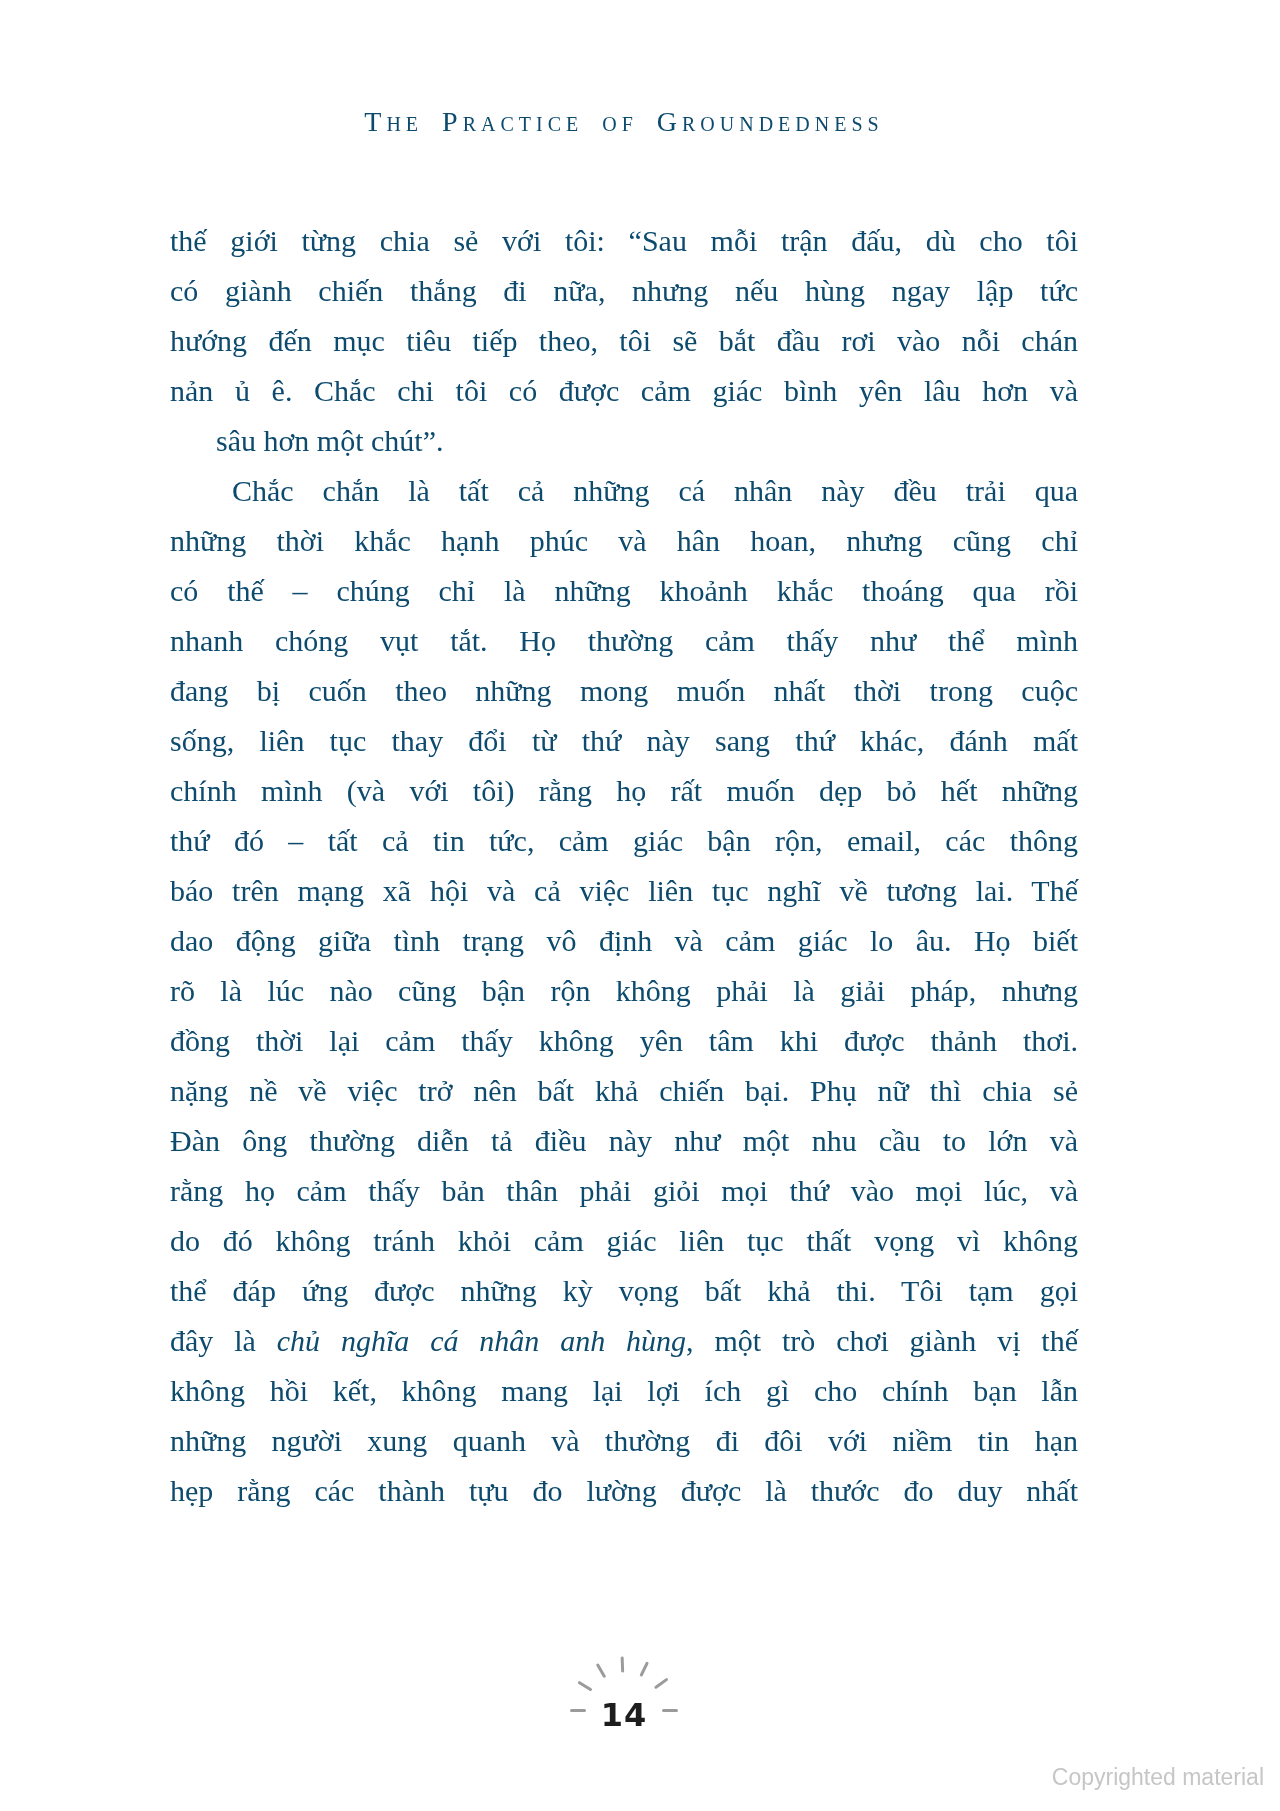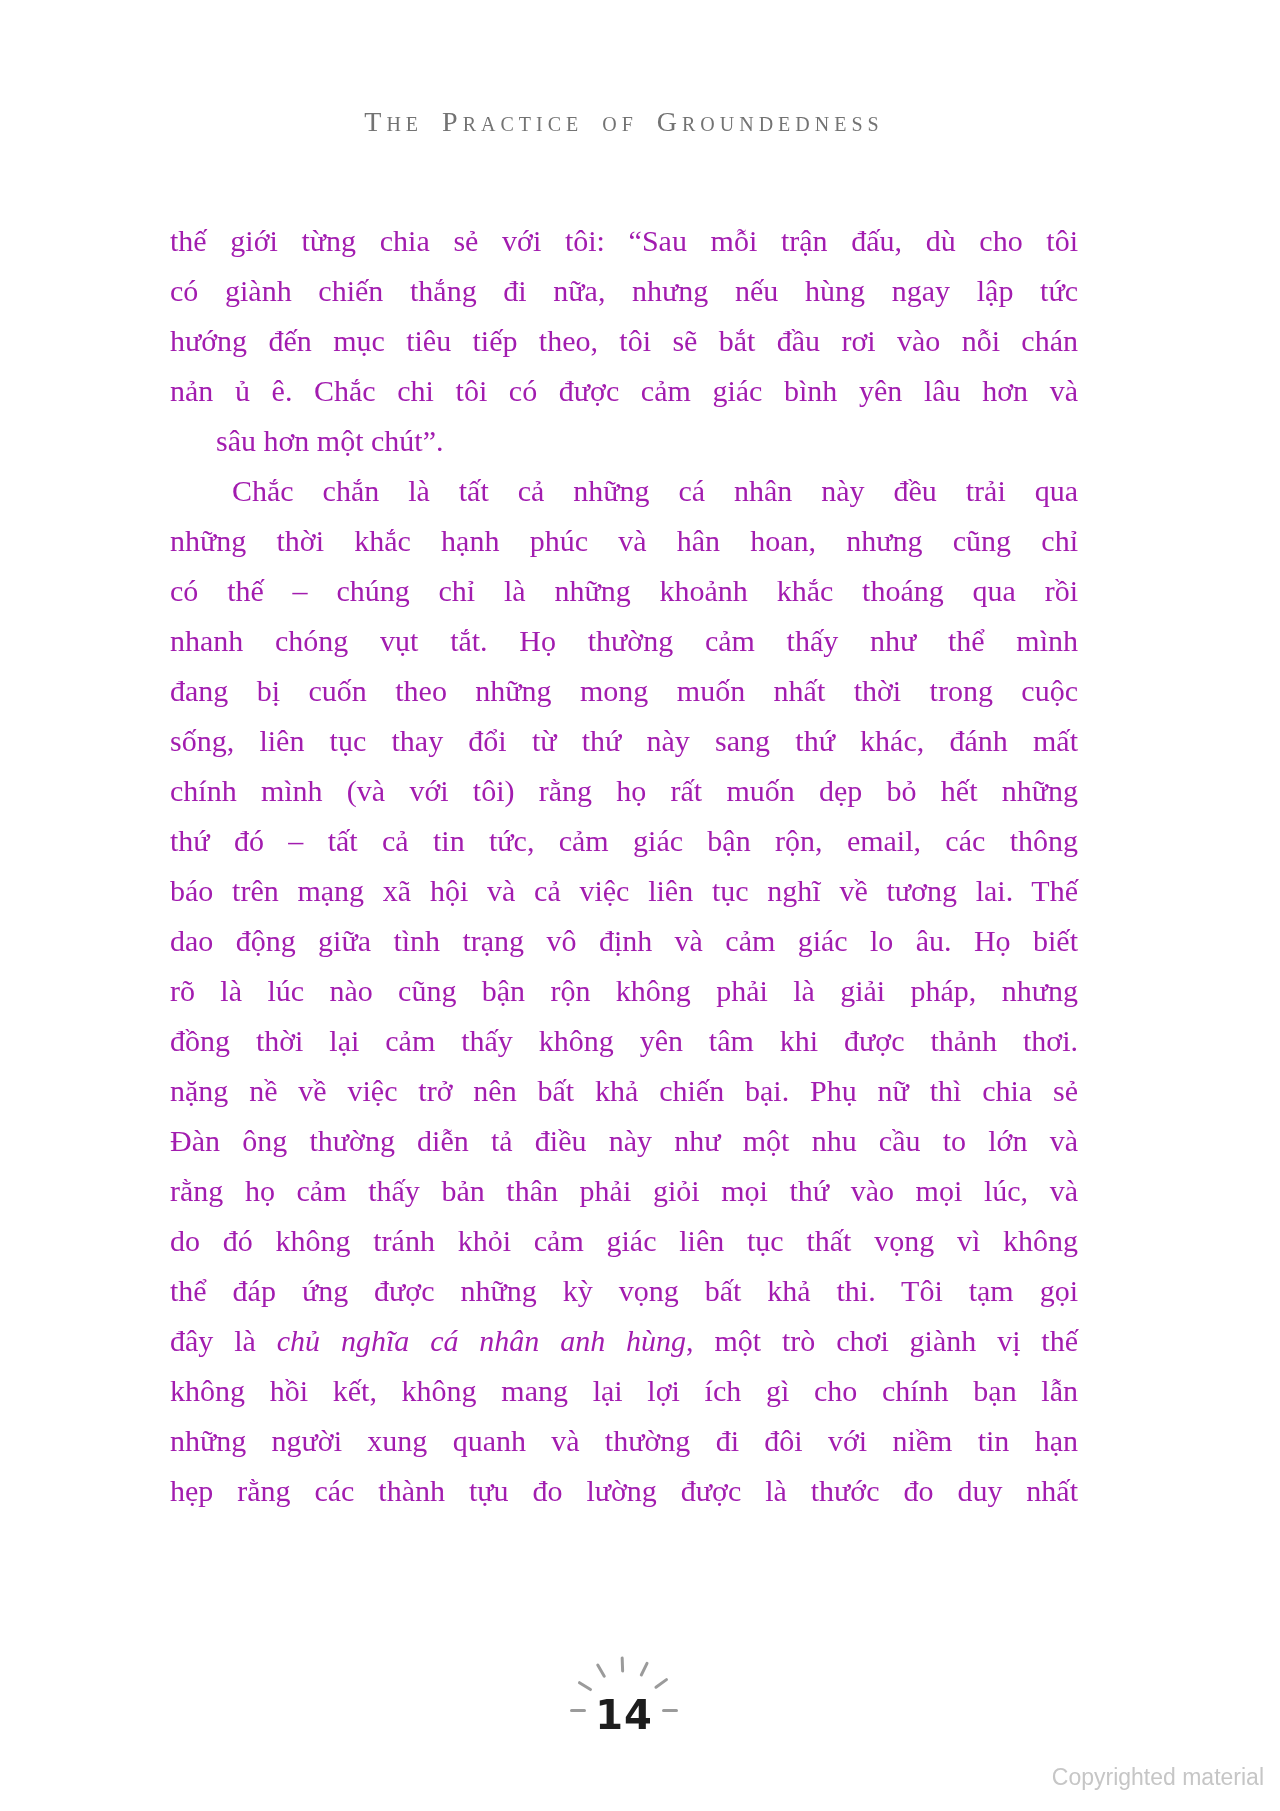--- a/index.html
+++ b/index.html
@@ -19,32 +19,32 @@
   .running-header {
     position: absolute;
     left: 170px;
     top: 102px;
     width: 908px;
     text-align: center;
     font-variant: small-caps;
     font-size: 28px;
     letter-spacing: 5px;
     word-spacing: 7px;
-    color: #737373;
+    color: #0c4a6e;
     line-height: 40px;
   }
 
   
   .page-body {
     position: absolute;
     left: 170px;
     top: 216px;
     width: 908px;
     font-size: 30px;
-    color: #a21caf;
+    color: #0c4a6e;
   }
   .line {
     height: 50px;
     line-height: 50px;
     white-space: nowrap;
     text-align: justify;
     text-align-last: justify;
   }
   .line.short {
     text-align-last: left;
@@ -69,21 +69,21 @@
     height: 96px;
     margin: 0 auto;
   }
   .page-num {
     position: absolute;
     left: 50%;
     bottom: 0;
     transform: translateX(-50%);
     font-family: "DejaVu Sans", "Liberation Sans", sans-serif;
     font-weight: bold;
-    font-size: 40px;
+    font-size: 32px;
     line-height: 46px;
     letter-spacing: 1px;
     color: #1d1d1d;
   }
   .tick {
     position: absolute;
     left: 50%;
     top: 68px;
     width: 16px;
     height: 3px;

